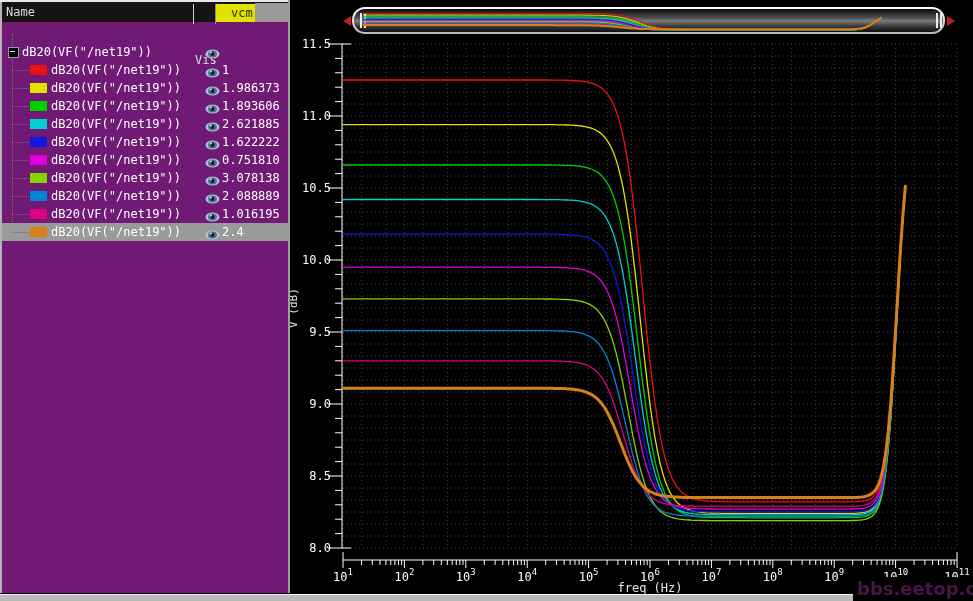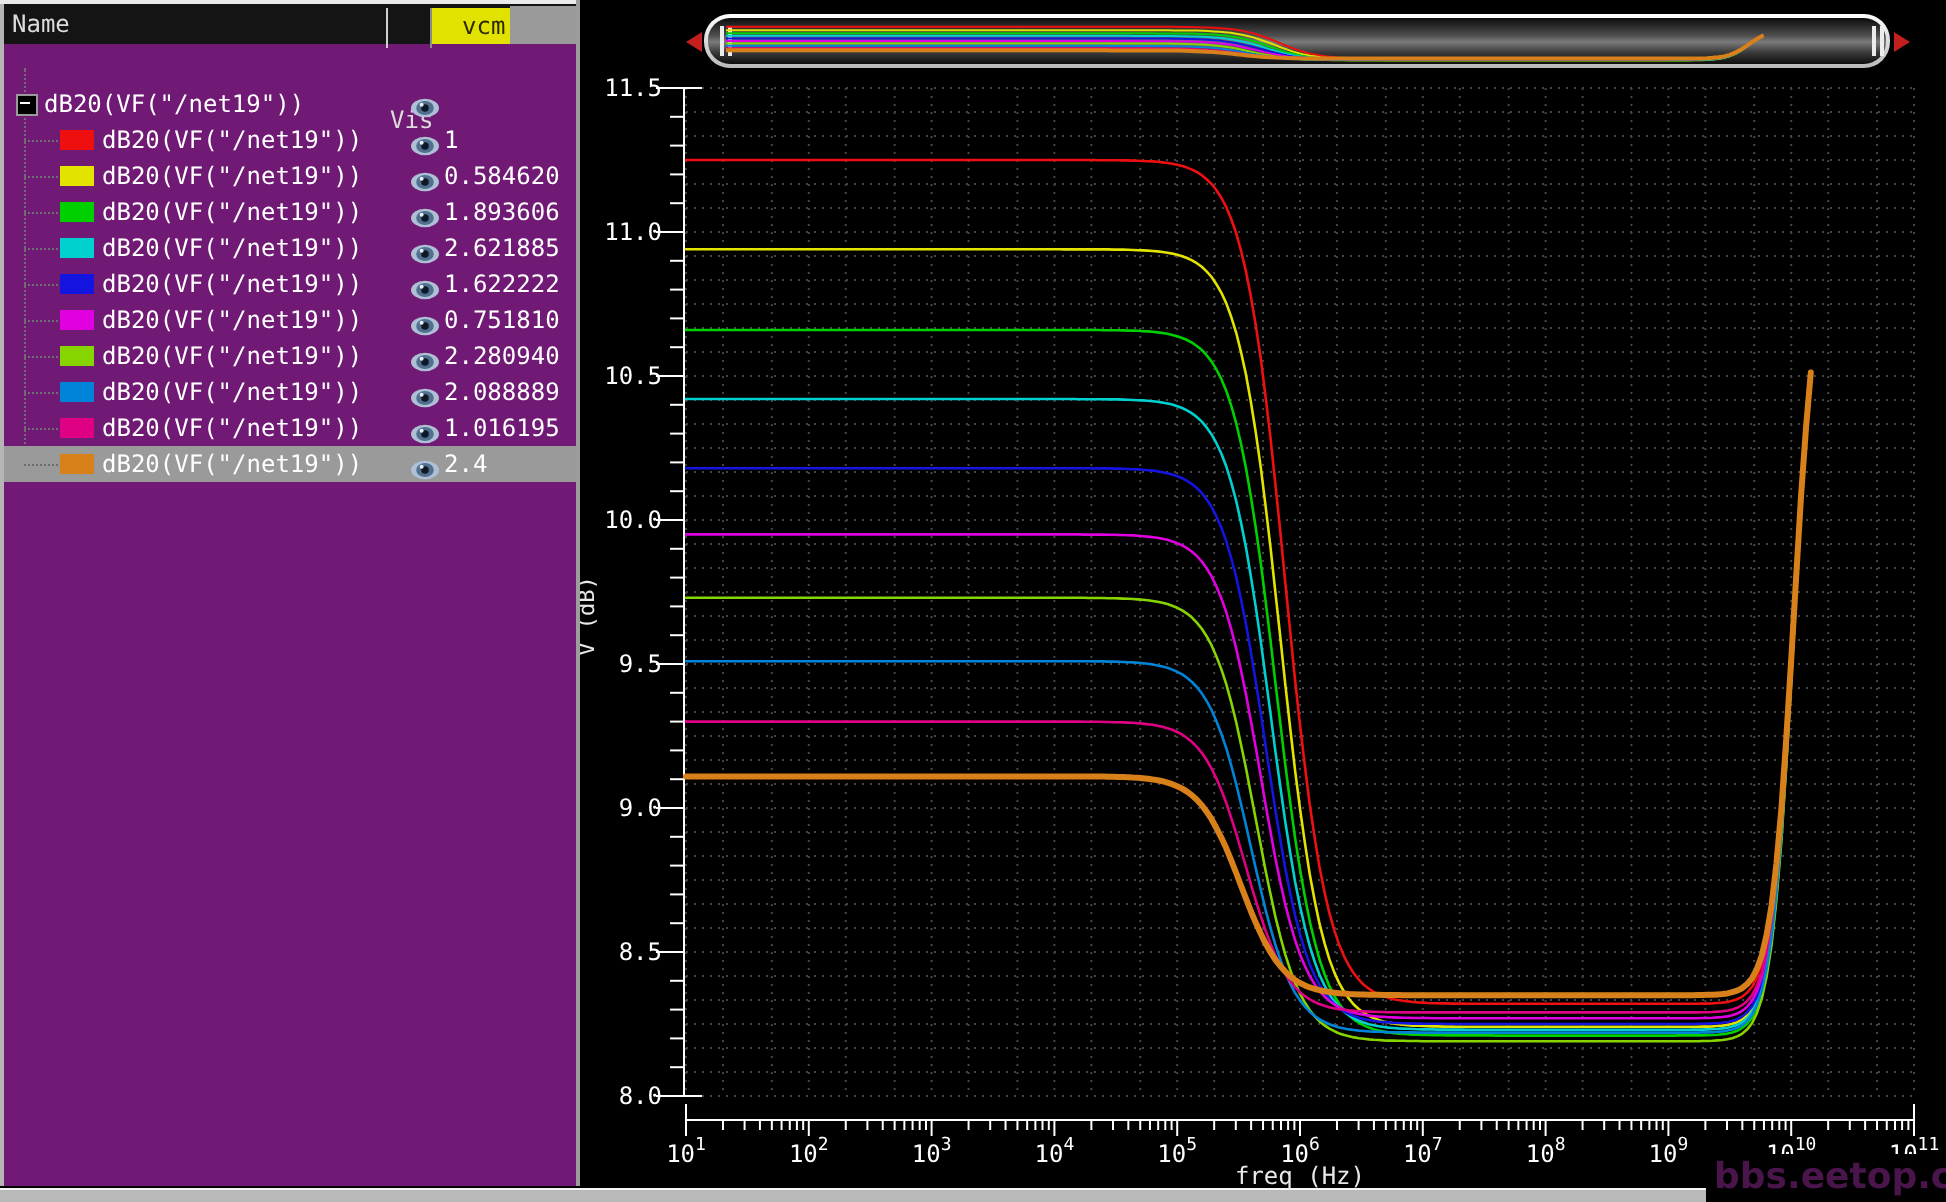--- a/index.html
+++ b/index.html
@@ -364,21 +364,21 @@
         <div class="abs sig-row" style="top: 79px;">
           <div class="row-stub"></div>
           <div class="swatch" style="background: rgb(227, 227, 0);"></div>
           <span class="sig-label">dB20(VF("/net19"))</span>
           <span class="eye"><svg width="15" height="10" viewBox="0 0 15 10">
               <ellipse cx="7.5" cy="5" rx="7" ry="4.6" fill="#aebfd6"></ellipse>
               <ellipse cx="7.5" cy="5" rx="4.4" ry="3.5" fill="#51708f"></ellipse>
               <circle cx="7.5" cy="5" r="1.9" fill="#101826"></circle>
               <circle cx="5.8" cy="3.4" r="1" fill="#e8eef6"></circle>
             </svg></span>
-          <span class="vcm-val">0.584620</span>
+          <span class="vcm-val">1.986373</span>
         </div>
         <div class="abs sig-row" style="top: 97px;">
           <div class="row-stub"></div>
           <div class="swatch" style="background: rgb(0, 208, 0);"></div>
           <span class="sig-label">dB20(VF("/net19"))</span>
           <span class="eye"><svg width="15" height="10" viewBox="0 0 15 10">
               <ellipse cx="7.5" cy="5" rx="7" ry="4.6" fill="#aebfd6"></ellipse>
               <ellipse cx="7.5" cy="5" rx="4.4" ry="3.5" fill="#51708f"></ellipse>
               <circle cx="7.5" cy="5" r="1.9" fill="#101826"></circle>
               <circle cx="5.8" cy="3.4" r="1" fill="#e8eef6"></circle>
@@ -424,21 +424,21 @@
         <div class="abs sig-row" style="top: 169px;">
           <div class="row-stub"></div>
           <div class="swatch" style="background: rgb(134, 213, 0);"></div>
           <span class="sig-label">dB20(VF("/net19"))</span>
           <span class="eye"><svg width="15" height="10" viewBox="0 0 15 10">
               <ellipse cx="7.5" cy="5" rx="7" ry="4.6" fill="#aebfd6"></ellipse>
               <ellipse cx="7.5" cy="5" rx="4.4" ry="3.5" fill="#51708f"></ellipse>
               <circle cx="7.5" cy="5" r="1.9" fill="#101826"></circle>
               <circle cx="5.8" cy="3.4" r="1" fill="#e8eef6"></circle>
             </svg></span>
-          <span class="vcm-val">2.280940</span>
+          <span class="vcm-val">3.078138</span>
         </div>
         <div class="abs sig-row" style="top: 187px;">
           <div class="row-stub"></div>
           <div class="swatch" style="background: rgb(0, 132, 216);"></div>
           <span class="sig-label">dB20(VF("/net19"))</span>
           <span class="eye"><svg width="15" height="10" viewBox="0 0 15 10">
               <ellipse cx="7.5" cy="5" rx="7" ry="4.6" fill="#aebfd6"></ellipse>
               <ellipse cx="7.5" cy="5" rx="4.4" ry="3.5" fill="#51708f"></ellipse>
               <circle cx="7.5" cy="5" r="1.9" fill="#101826"></circle>
               <circle cx="5.8" cy="3.4" r="1" fill="#e8eef6"></circle>

